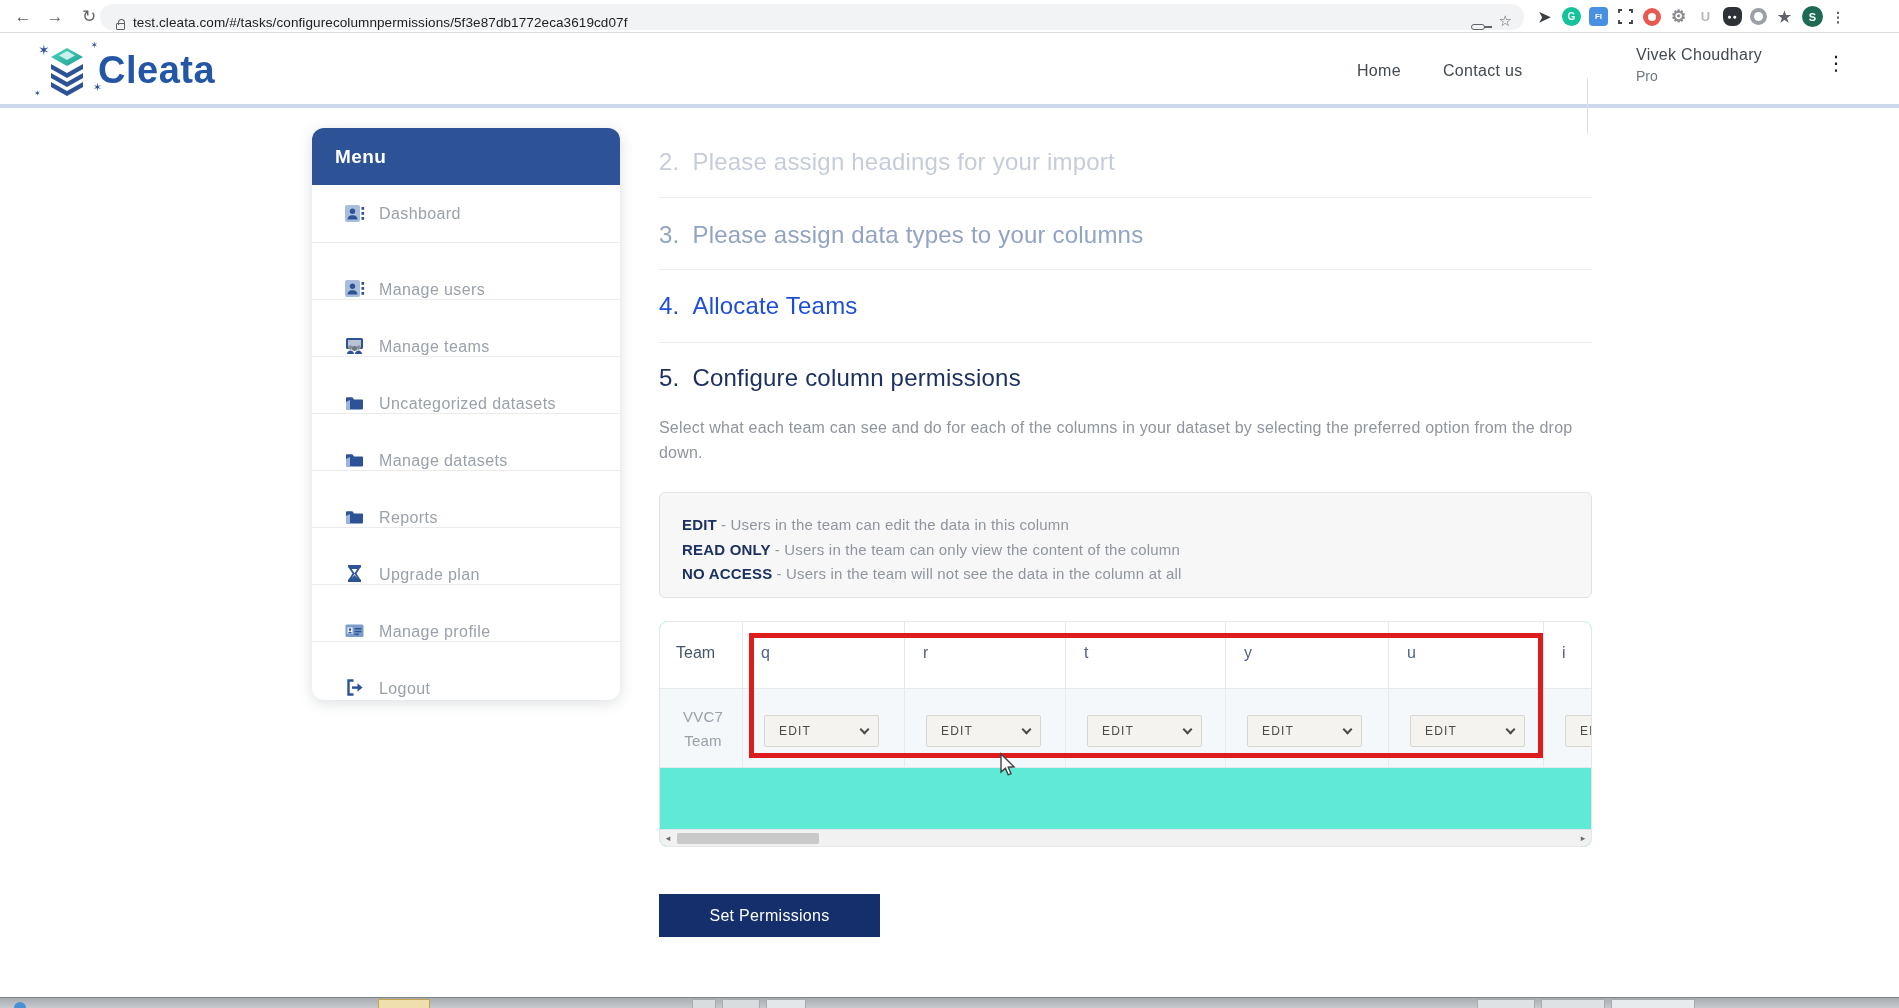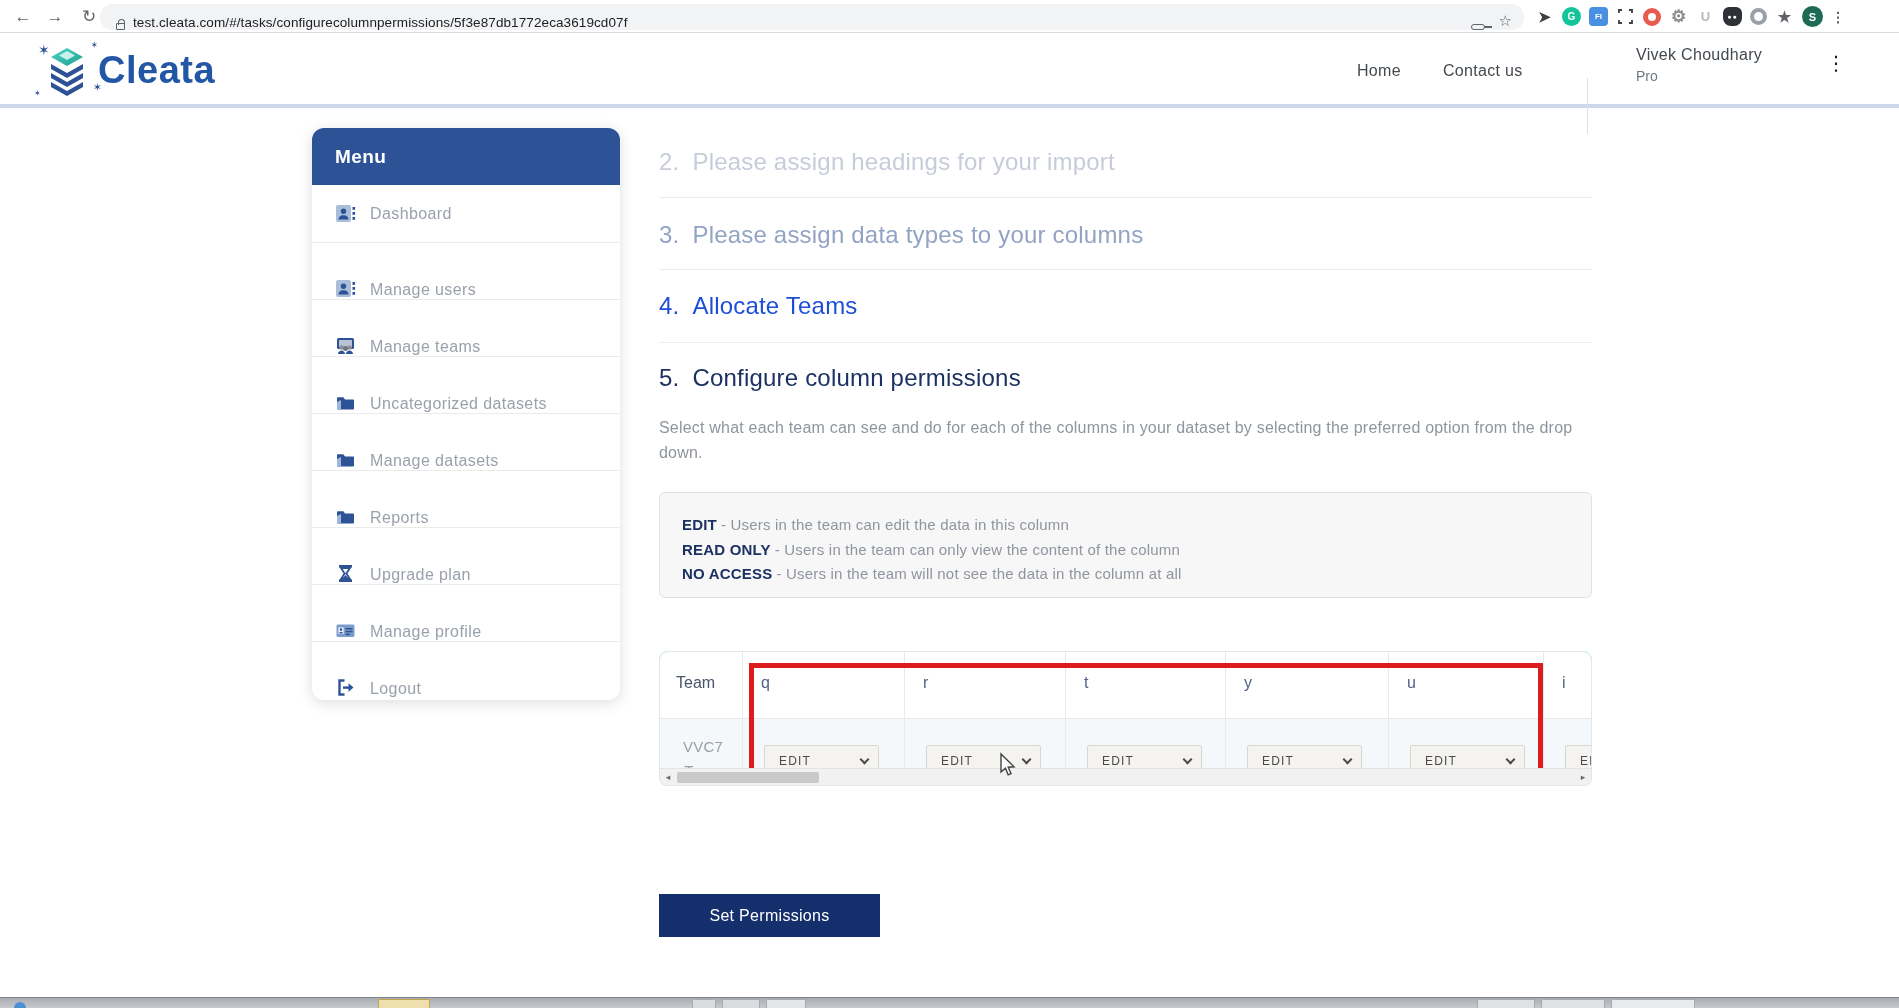--- a/index.html
+++ b/index.html
@@ -36,37 +36,37 @@
   #user-name { font-size:16px; color:#42494f; letter-spacing:.3px; }
   #user-plan { font-size:14px; color:#6f7780; margin-top:4px; }
   #hdr-kebab { font-size:20px; color:#1a1a1a; letter-spacing:0; line-height:7px; }
 
   
   #sidebar { left:312px; top:128px; width:308px; height:572px; background:#fff;
     border-radius:12px; box-shadow:0 3px 14px rgba(60,70,90,.18); }
   #sidebar-head { height:57px; background:#2d5296; border-radius:12px 12px 0 0;
     display:flex; align-items:center; padding-left:23px; }
   #sidebar-title { color:#fff; font-size:19px; font-weight:bold; letter-spacing:.4px; }
-  .side-item { height:57px; display:flex; align-items:center; padding-left:23px; cursor:pointer; }
+  .side-item { height:57px; display:flex; align-items:center; padding-left:32px; cursor:pointer; }
   .side-item + .side-item { border-top:1px solid #ebebeb;align-items:flex-end; }
   .side-item .icn { width:21px; height:21px; margin-right:14px; flex:none; }
   .side-label { font-size:16px; color:#9aa1ab; letter-spacing:.4px; }
 
   
   .step { left:659px; font-size:24px; font-weight:normal; letter-spacing:.2px; }
   .step .num { margin-right:13px; }
   .mdiv { left:659px; width:933px; height:1px; background:#ececec; }
   #desc { left:659px; top:415px; width:940px; font-size:16px; color:#8f959e; line-height:25px; letter-spacing:.2px; }
   #legend-box { left:659px; top:492px; width:933px; height:106px; background:#f7f7f7;
     border:1px solid #e2e2e2; border-radius:6px; padding:20px 0 0 22px; }
   .legend-row { font-size:15px; color:#8f959e; line-height:24.5px; letter-spacing:.2px; }
   .legend-term { font-weight:bold; color:#1c3161; margin-right:4px; }
 
   
-  #perm-table { left:659px; top:651px; width:933px; height:135px; background:#5eead4;
+  #perm-table { left:659px; top:621px; width:933px; height:226px; background:#5eead4;
     border:1px solid #e3e6ea; border-radius:8px; overflow:hidden; }
   .hcell { position:absolute; top:0; height:66px; border-right:1px solid #e7eaed; background:#fff; }
   .dcell { position:absolute; top:66px; height:80px; border-right:1px solid #e7eaed; background:#f5f8fb;
     border-top:1px solid #e7eaed; border-bottom:1px solid #e7eaed; }
   .col-letter { font-size:16px; color:#51618a; position:absolute; left:18px; top:22px; }
   #team-hcell-label { font-size:16px; color:#475569; position:absolute; left:16px; top:22px; }
   #row-team-label { font-size:15px; color:#99a0a9; line-height:24px; position:absolute; left:12px; top:16px; width:62px; letter-spacing:.2px;text-align:center; }
   .pselect { position:absolute; top:26px; left:21px; width:115px; height:32px; background:#f4f3f0;
     border:1px solid #d7d6d0; border-radius:2px; display:flex; align-items:center; padding:0 10px 0 14px; cursor:pointer; }
   .pselect .val { font-size:12px; color:#4a4a4a; letter-spacing:1.2px; flex:1; }

